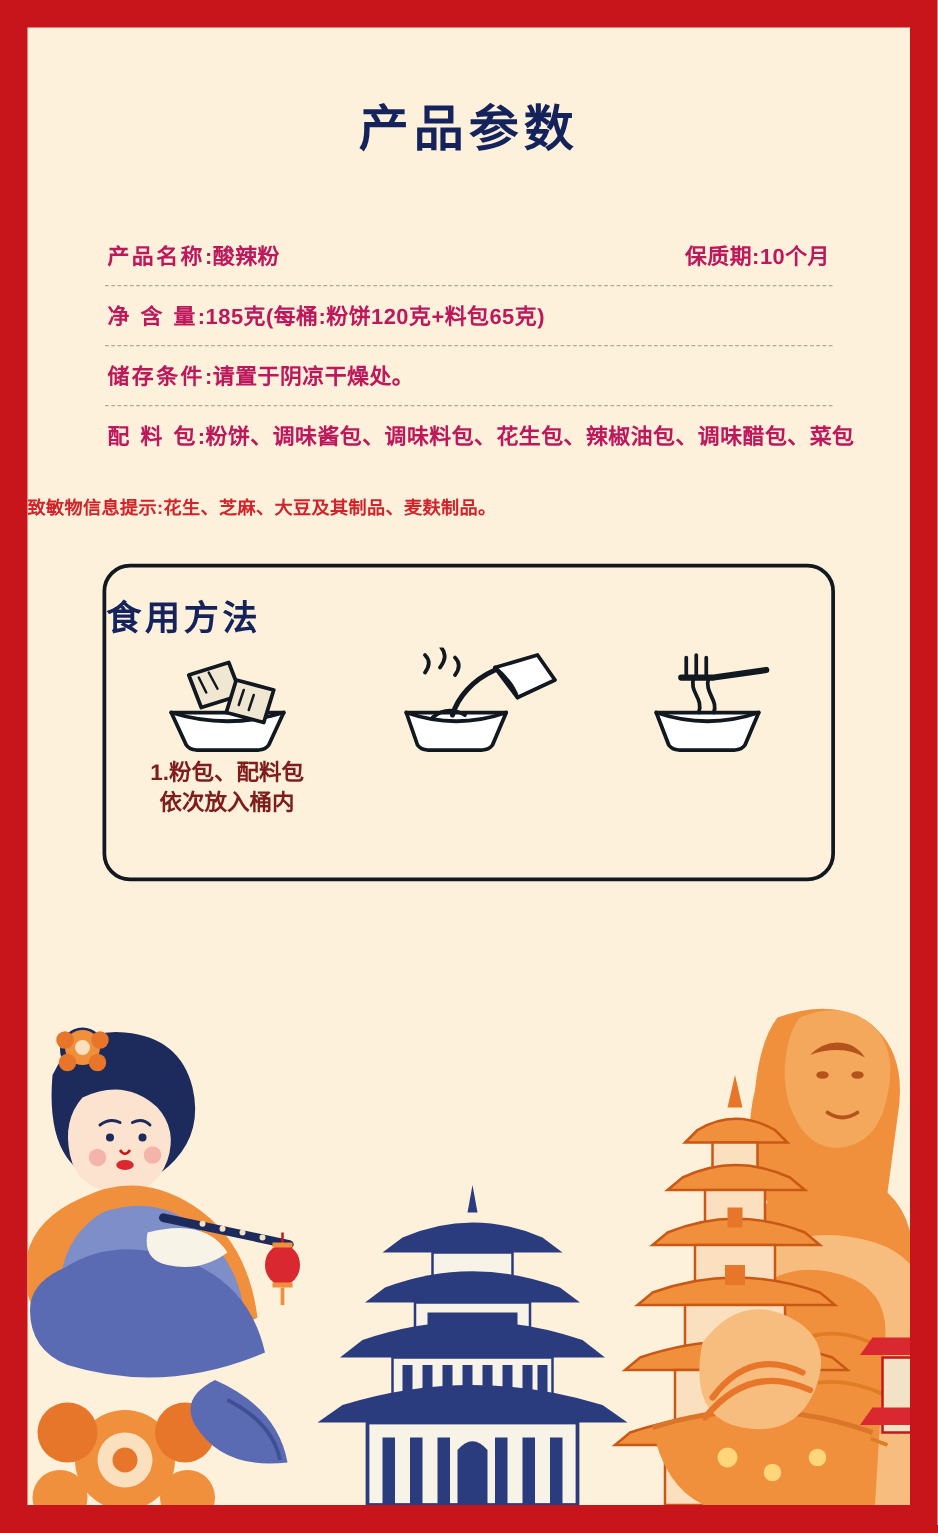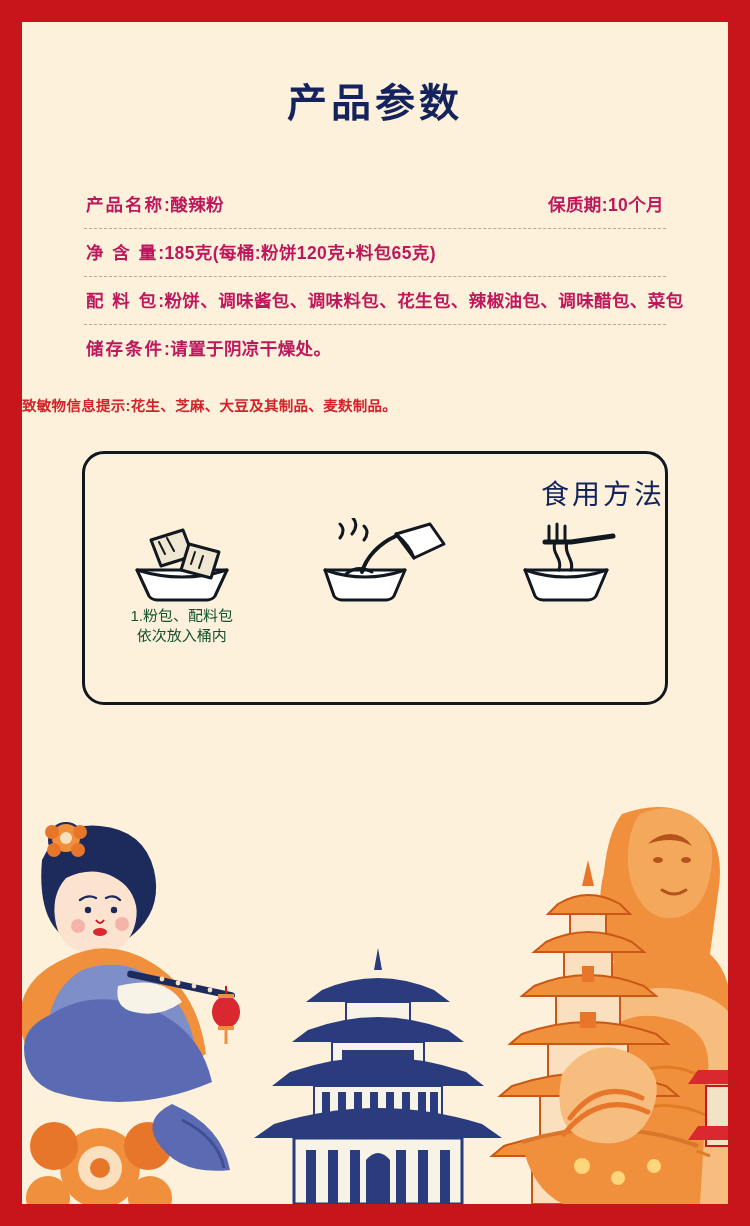--- a/index.html
+++ b/index.html
@@ -53,44 +53,44 @@
     letter-spacing:.3px;
   }
   .howto{
     position:relative;
     margin:36px 60px 0 60px;
     border:3px solid #111820;
     border-radius:22px;
     height:248px;
   }
   .howto-title{
-    text-align:right;
+    text-align:left;
     font-size:28px;
-    font-weight:normal;
+    font-weight:bold;
     color:#14235c;
     letter-spacing:3px;
     margin-top:18px;
     font-family:"DejaVu Sans","Liberation Sans",sans-serif;
   }
   .steps{
     display:flex;
     justify-content:space-around;
     margin-top:6px;
   }
   .step{
     width:185px;
     text-align:center;
   }
   .step svg{display:block;margin:0 auto;}
   .step-cap{
-    font-size:15px;
-    color:#14532d;
+    font-size:18px;
+    color:#7f1d1d;
     line-height:1.35;
     margin-top:4px;
-    font-weight:400;
+    font-weight:700;
   }
   
   .illus{
     position:absolute;
     left:0;bottom:0;
     width:706px;height:430px;
     overflow:hidden;
   }
 </style>
 </head>
@@ -112,27 +112,27 @@
     </div>
 
     <div class="spec-row">
       <span class="spec-main">
         <span class="spec-label">净 含 量</span>:<span>185克(每桶:粉饼120克+料包65克)</span>
       </span>
     </div>
 
     <div class="spec-row">
       <span class="spec-main">
-        <span class="spec-label">配 料 包</span>:<span>粉饼、调味酱包、调味料包、花生包、辣椒油包、调味醋包、菜包</span>
+        <span class="spec-label">储存条件</span>:<span>请置于阴凉干燥处。</span>
       </span>
     </div>
 
     <div class="spec-row">
       <span class="spec-main">
-        <span class="spec-label">储存条件</span>:<span>请置于阴凉干燥处。</span>
+        <span class="spec-label">配 料 包</span>:<span>粉饼、调味酱包、调味料包、花生包、辣椒油包、调味醋包、菜包</span>
       </span>
     </div>
 
 
   </div>
 
   <div class="allergen">致敏物信息提示:花生、芝麻、大豆及其制品、麦麸制品。</div>
 
   <div class="howto">
     <div class="howto-title">食用方法</div>

